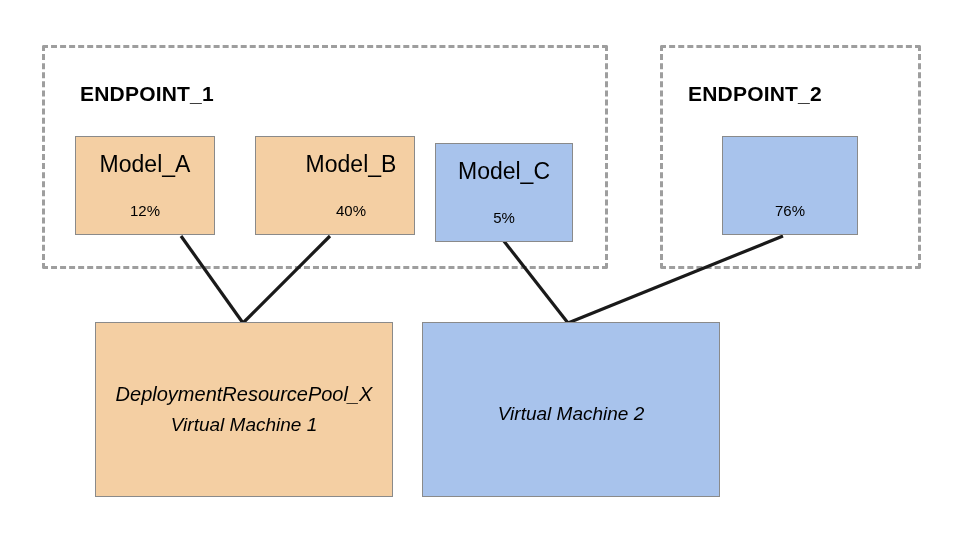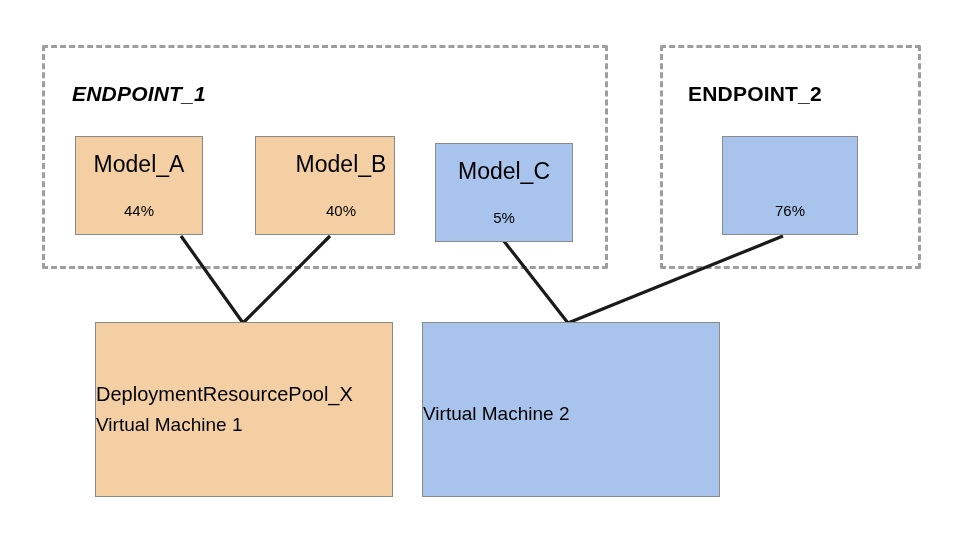--- a/index.html
+++ b/index.html
@@ -31,21 +31,21 @@
   #endpoint-2 { left: 660px; top: 45px; width: 261px; height: 224px; }
 
   .endpoint-label {
     position: absolute;
     font-size: 21px;
     font-weight: bold;
     color: #000000;
     letter-spacing: 0.2px;
     white-space: nowrap;
   }
-  #endpoint-1-label { left: 72px;  top: 82px; font-style: italic; }
+  #endpoint-1-label { left: 80px;  top: 82px; }
   #endpoint-2-label { left: 688px; top: 82px; text-align: center; }
 
   
   #connectors {
     position: absolute;
     left: 0; top: 0;
     width: 960px;
     height: 540px;
     pointer-events: none;
   }
@@ -75,35 +75,36 @@
     font-size: 15px;
     line-height: 1;
     position: absolute;
     bottom: 16px;
     white-space: nowrap;
   }
 
   .fill-orange { background: #f4cfa3; }
   .fill-blue   { background: #a8c3ec; }
 
-  #model-a { left: 75px;  top: 136px; width: 128px; height: 99px; }
-  #model-b { left: 255px; top: 136px; width: 140px; height: 99px; padding-left: 32px; }
+  #model-a { left: 75px;  top: 136px; width: 140px; height: 99px; }
+  #model-b { left: 255px; top: 136px; width: 160px; height: 99px; padding-left: 32px; }
   #model-c { left: 435px; top: 143px; width: 138px; height: 99px; }
   #model-d { left: 722px; top: 136px; width: 136px; height: 99px; }
 
   
   .pool-box {
     position: absolute;
     box-sizing: border-box;
     border: 1.6px solid #8a8a8a;
     display: flex;
     flex-direction: column;
-    align-items: flex-start;
+    align-items: center;
     justify-content: center;
     color: #000000;
+    font-style: italic;
   }
   #pool-x { left: 95px;  top: 322px; width: 298px; height: 175px; }
   #pool-y { left: 422px; top: 322px; width: 298px; height: 175px; }
 
   .pool-name {
     font-size: 20px;
     line-height: 1.1;
     white-space: nowrap;
   }
   .pool-sub {
@@ -126,21 +127,21 @@
 
   <svg id="connectors" viewBox="0 0 960 540" xmlns="http://www.w3.org/2000/svg">
     <line x1="181" y1="236" x2="243" y2="323"></line>
     <line x1="330" y1="236" x2="243" y2="323"></line>
     <line x1="500" y1="236" x2="568" y2="323"></line>
     <line x1="783" y1="236" x2="568" y2="323"></line>
   </svg>
 
   <div id="model-a" class="model-box fill-orange">
     <span class="model-name">Model_A</span>
-    <span class="model-pct">44%</span>
+    <span class="model-pct">12%</span>
   </div>
 
   <div id="model-b" class="model-box fill-orange">
     <span class="model-name">Model_B</span>
     <span class="model-pct">40%</span>
   </div>
 
   <div id="model-c" class="model-box fill-blue">
     <span class="model-name">Model_C</span>
     <span class="model-pct">5%</span>

